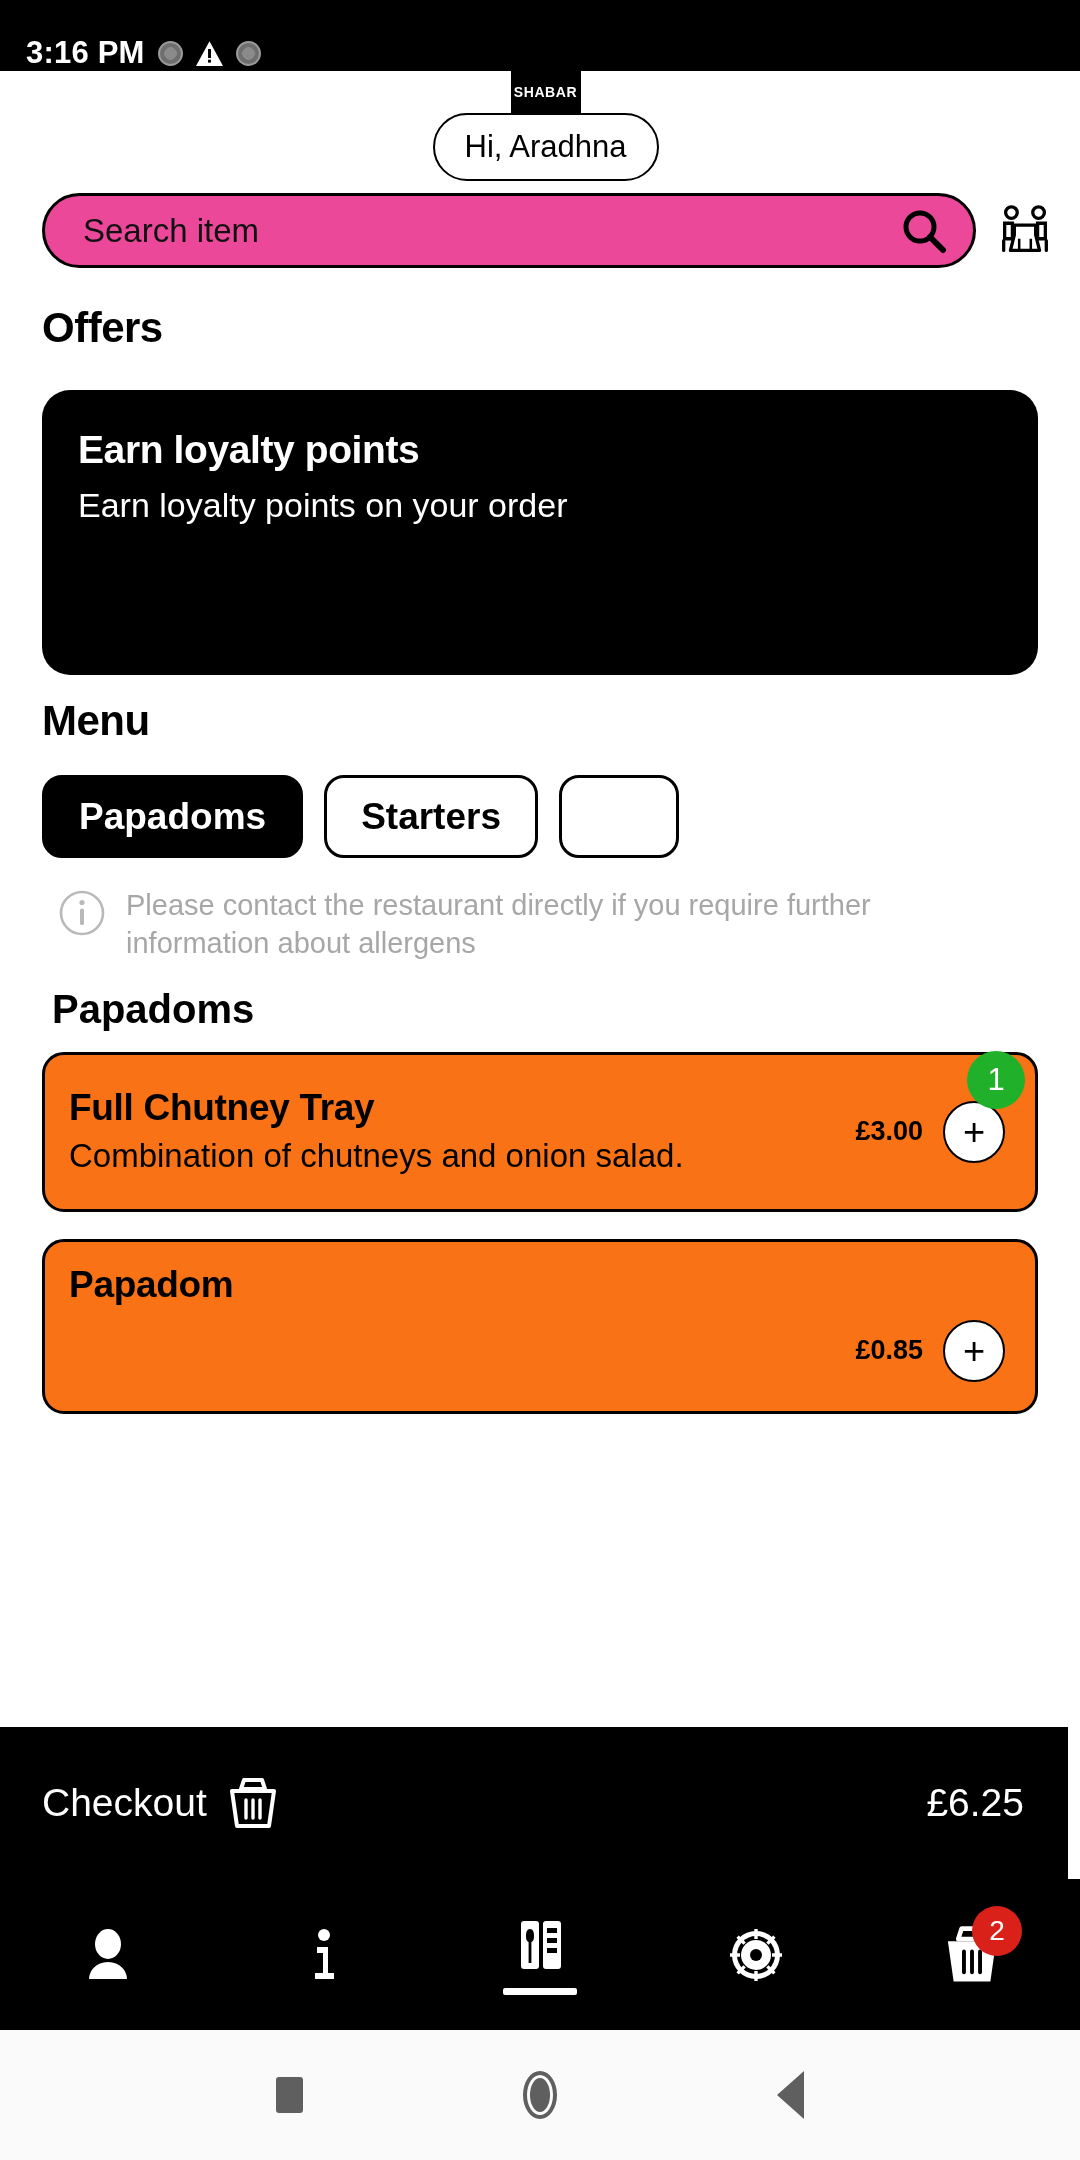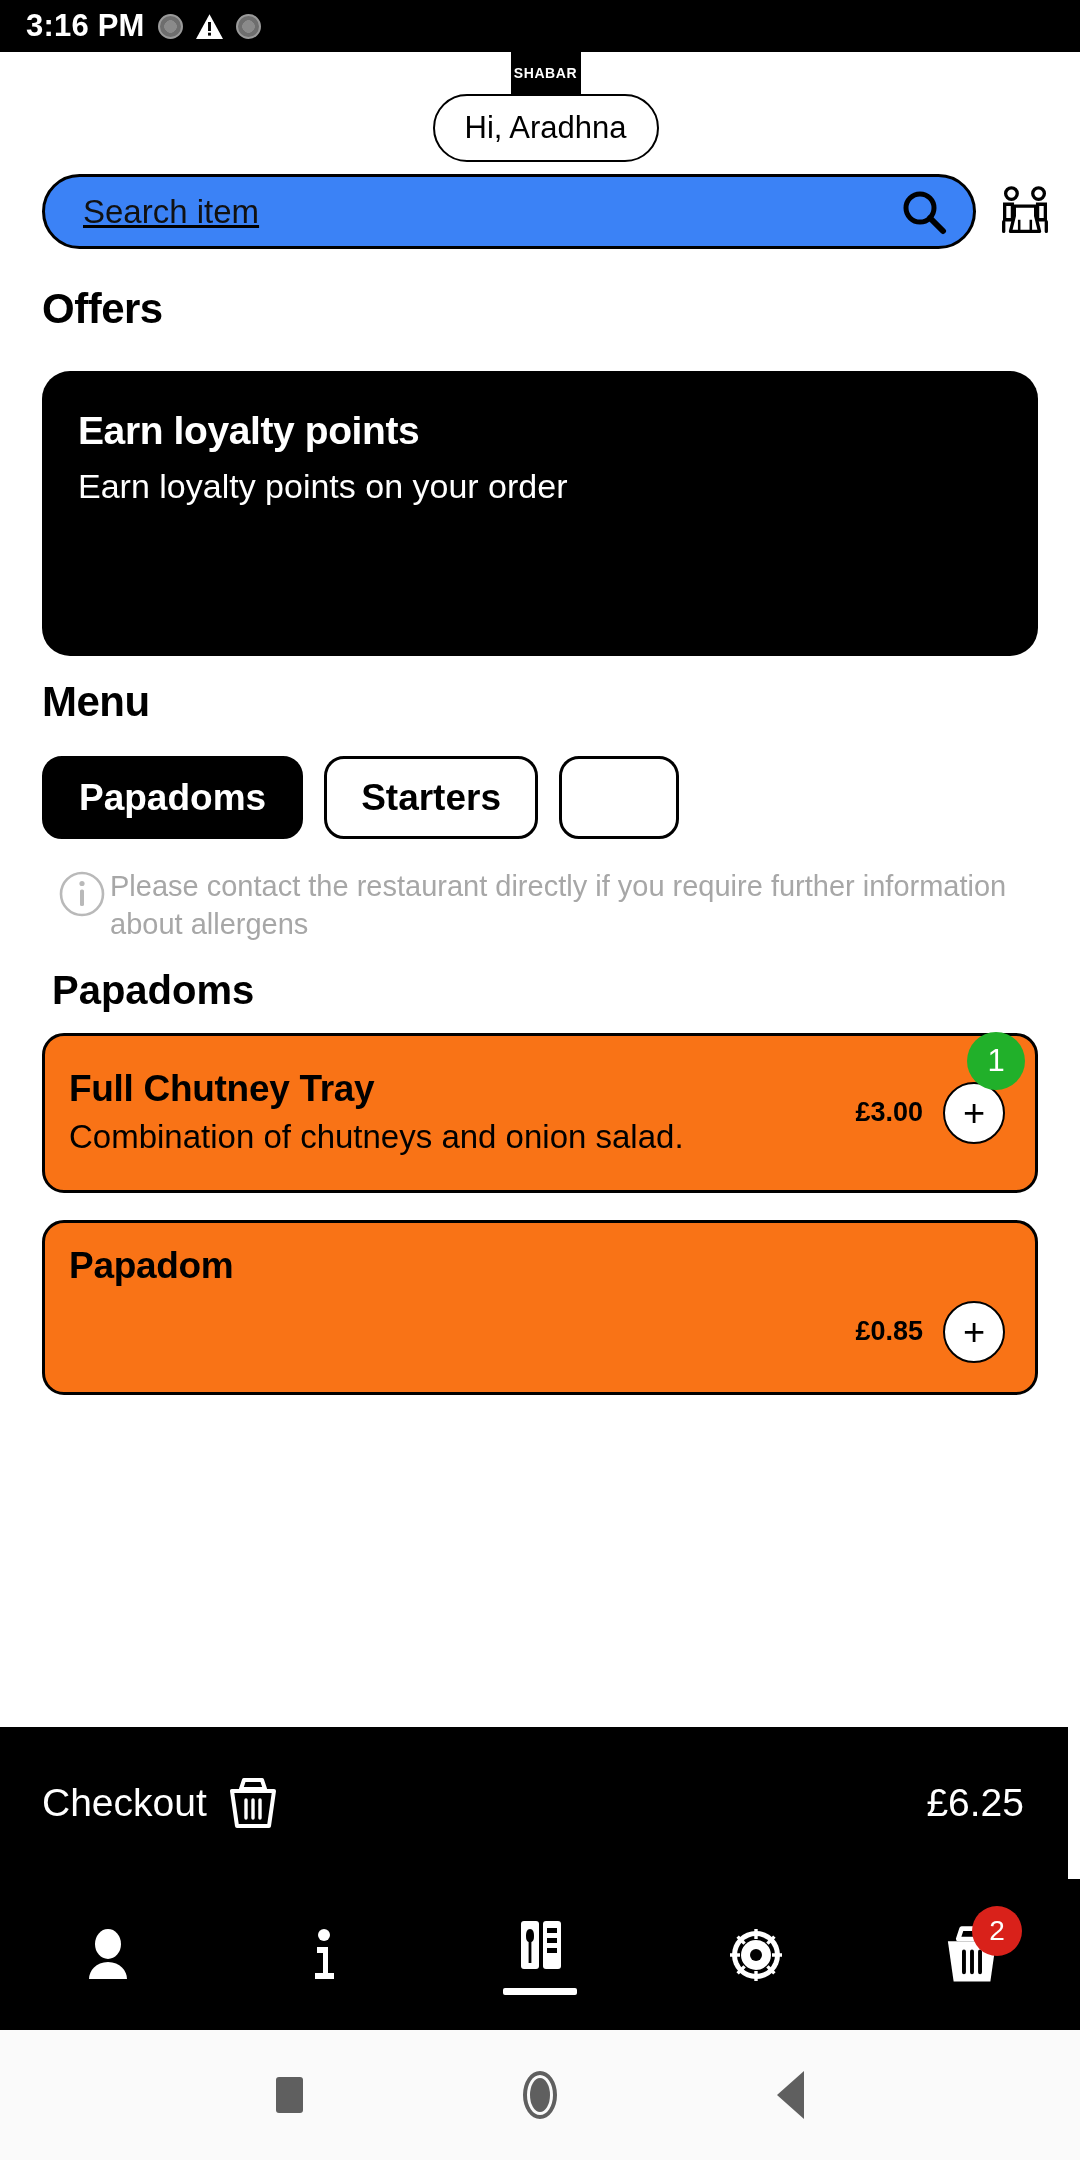--- a/index.html
+++ b/index.html
@@ -6,22 +6,22 @@
   html,body { width:1080px; height:2160px; }
   body {
     font-family:"Liberation Sans", sans-serif;
     background:#ffffff;
     overflow:hidden;
     position:relative;
   }
 
   
   #status-bar{
-    height:52px; background:#000; color:#fff;
-    display:flex; align-items:center; justify-content:space-between;
+    height:71px; background:#000; color:#fff;
+    display:flex; align-items:flex-end; justify-content:space-between;
     padding:0 22px 0 26px;
   }
   .sb-left{ display:flex; align-items:center; gap:13px; }
   .sb-time{ font-size:31px; font-weight:700; letter-spacing:.2px; }
   .sb-dot{
     width:25px;height:25px;border-radius:50%;
     background:radial-gradient(circle at 50% 50%,#8a8a8a 0 42%,#6e6e6e 43% 100%);
     border:2px solid #9a9a9a; box-sizing:border-box;
   }
   .sb-warn{ width:27px;height:25px;display:block; }
@@ -63,21 +63,21 @@
     font-family:"Liberation Sans", sans-serif; cursor:pointer;
   }
 
   
   #search-row{
     display:flex;align-items:center;gap:18px;
     padding:0 24px 0 42px; margin-top:12px;
   }
   #search-field{
     flex:1;height:75px;border:3px solid #000;border-radius:40px;
-    display:flex;align-items:center;padding:0 26px 0 38px;gap:10px;background:#3b82f6;text-decoration:underline;
+    display:flex;align-items:center;padding:0 26px 0 38px;gap:10px;background:#ec4899;
   }
   #search-input{
     flex:1;border:none;outline:none;font-size:33px;color:#111;
     font-family:"Liberation Sans", sans-serif;background:transparent;
   }
   #search-input::placeholder{color:#111;opacity:1;}
   #book-table-icon{ width:62px;height:62px;flex:0 0 auto; }
 
   
   .section-title{
@@ -103,21 +103,21 @@
   }
   .menu-tab{
     border:3px solid #000;border-radius:20px;background:#fff;color:#000;
     font-size:37px;font-weight:700;padding:20px 34px;line-height:1;
     font-family:"Liberation Sans", sans-serif;cursor:pointer;flex:0 0 auto;
   }
   .menu-tab.active{ background:#000;color:#fff; }
 
   
   #allergen-notice{
-    display:flex;gap:4px;align-items:flex-start;
+    display:flex;gap:20px;align-items:flex-start;
     padding:0 70px 0 58px;margin-top:28px;
   }
   #info-icon{ width:48px;height:48px;flex:0 0 auto;margin-top:3px; }
   #allergen-text{ font-size:29px;color:#a7a7a7;line-height:1.32; }
 
   
   #category-heading{
     font-size:40px;font-weight:700;color:#000;padding-left:52px;margin-top:24px;
   }
 

